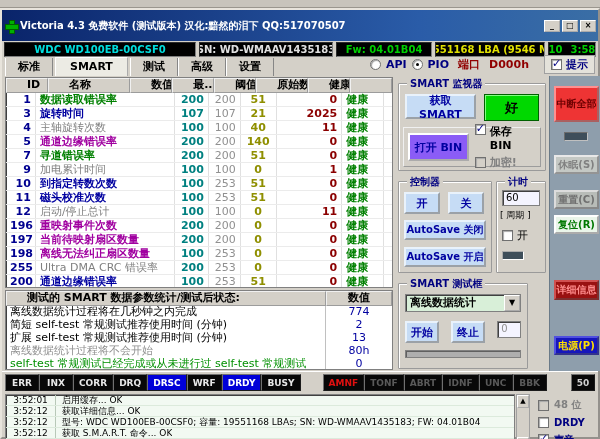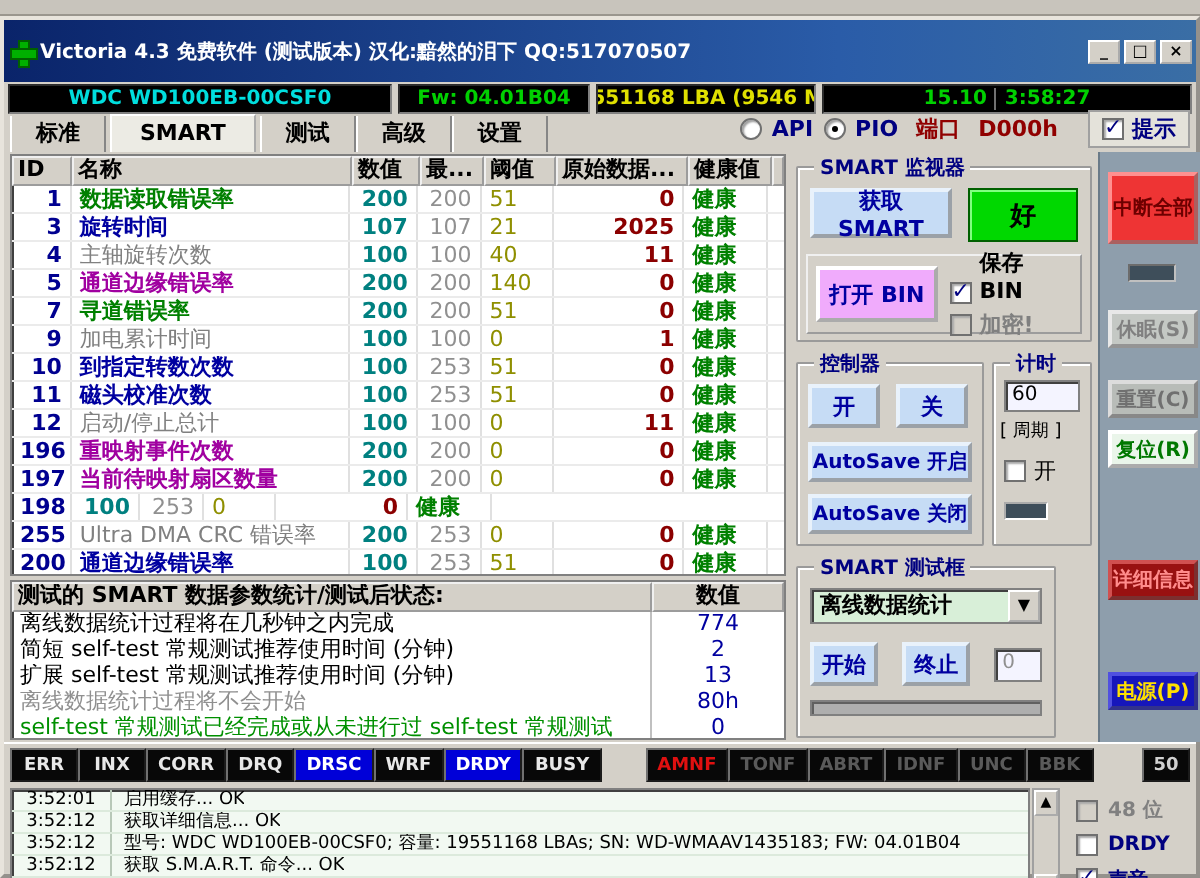--- a/index.html
+++ b/index.html
@@ -41,47 +41,47 @@
   .cb.checked:after{content:"✓";position:absolute;left:0px;top:-3px;font-size:11px;font-weight:bold;color:#000080}
   .cb.disabled{background:#d4d0c8}
   .cblabel{color:#000080;font-weight:bold}
   .cblabel.dim{color:#808080}
 
   
   .main{position:relative;flex:0 0 295px}
   .panel{position:absolute;background:#fff;border:1px solid #808080;box-shadow:inset 1px 1px 0 #404040}
   .table-panel{left:3px;top:1px;width:388px;height:211px;overflow:hidden}
   .hrow{display:flex;height:15px;background:#d4d0c8;font-weight:bold}
-  .hcell{border:1px outset #f0f0f0;padding:0 2px;line-height:12px;overflow:hidden;white-space:nowrap}
+  .hcell{border:1px outset #f0f0f0;padding:0 20px;line-height:12px;overflow:hidden;white-space:nowrap}
   .trow{display:flex;height:14px;line-height:13px;border-bottom:1px solid #ebebeb}
   .tcell{padding:0 4px;border-right:1px solid #e0e0e0;overflow:hidden;white-space:nowrap}
   .col-id{width:30px;text-align:right;color:#000090;font-weight:bold}
   .col-name{width:140px}
   .col-val{width:34px;text-align:right;color:#008080;font-weight:bold}
   .col-worst{width:32px;text-align:right;color:#909090}
-  .col-th{width:36px;text-align:left;color:#8f8f00;font-weight:normal}
+  .col-th{width:36px;text-align:center;color:#8f8f00;font-weight:bold}
   .col-raw{width:66px;text-align:right;color:#8b0000;font-weight:bold}
   .col-health{width:42px;color:#008000;font-weight:bold}
   .col-spare{flex:1;border-right:none}
   .n-green{color:#008000;font-weight:bold}
   .n-navy{color:#0000a0;font-weight:bold}
   .n-gray{color:#808080}
   .n-magenta{color:#a000a0;font-weight:bold}
 
   .stats-panel{left:3px;top:214px;width:388px;height:80px;overflow:hidden}
   .srow{display:flex;height:13px;line-height:12px}
   .stext{flex:1;padding:0 4px;border-right:1px solid #c0c0c0;overflow:hidden;white-space:nowrap}
   .sval{width:66px;text-align:center;color:#0000a0;font-weight:normal}
   .s-black{color:#000}.s-gray{color:#909090}.s-green{color:#009000}
 
   .right-panel{position:absolute;left:394px;top:0;width:152px;height:295px}
   .grp{position:absolute;border:1px solid #9a9a9a;box-shadow:inset 1px 1px 0 #fff;border-radius:1px}
   .grp>.legend{position:absolute;top:-7px;left:8px;background:#d4d0c8;padding:0 3px;color:#000080;font-weight:bold;font-size:10px;white-space:nowrap}
   .bluebtn{background:#c6dcf5;border:2px outset #e9f2fb;color:#0000a0;font-weight:bold;text-align:center;display:flex;align-items:center;justify-content:center;font-size:11px;cursor:default}
-  .whitebtn{background:#f0abfc;border:2px outset #fff;color:#0000a0;font-weight:bold;display:flex;align-items:center;justify-content:center}
+  .whitebtn{background:#8b5cf6;border:2px outset #fff;color:#0000a0;font-weight:bold;display:flex;align-items:center;justify-content:center}
   .status-ok{background:#00d800;border:1px solid #006000;box-shadow:inset 1px 1px 0 #80ff80;color:#000;font-weight:bold;display:flex;align-items:center;justify-content:center;font-size:13px}
   .inpanel{border:1px outset #f0f0f0;background:#d4d0c8}
   .field{background:#f4f4ff;border:1px solid #808080;box-shadow:inset 1px 1px 0 #404040;padding:0 3px;font-size:10px;line-height:14px}
   .ledbar{background:#3e4e5a;border:1px inset #fff}
   .pbar{background:#aeaeae;border:1px solid #808080;box-shadow:inset 1px 1px 0 #606060}
   .dd{display:flex;height:18px;border:1px solid #808080;box-shadow:inset 1px 1px 0 #404040;background:#d8efd8}
   .ddtext{flex:1;padding:1px 4px;font-weight:bold;line-height:14px;white-space:nowrap;overflow:hidden}
   .ddbtn{width:16px;background:#d4d0c8;border:1px outset #fff;text-align:center;font-size:8px;line-height:14px}
 
   .far-right{position:absolute;left:547px;top:0;width:53px;height:295px;background:#8e9eac;border-left:1px solid #6a7a88}
@@ -127,20 +127,21 @@
   <div class="titlebar">
     <span class="appicon"></span>
     <span class="titletext">Victoria 4.3 免费软件 (测试版本) 汉化:黯然的泪下 QQ:517070507</span>
     <span class="winbtn">_</span>
     <span class="winbtn">□</span>
     <span class="winbtn">×</span>
   </div>
 
   <div class="infobar">
     <div class="seg seg-model">WDC WD100EB-00CSF0</div>
+    <div class="seg seg-sn">SN: WD-WMAAV1435183</div>
     <div class="seg seg-fw">Fw: 04.01B04</div>
     <div class="seg seg-cap">19551168 LBA (9546 MB)</div>
     <div class="seg seg-time">
       <span>15.10</span>
       <span class="div"></span>
       <span>3:58:27</span>
     </div>
   </div>
 
   <div class="tabrow">
@@ -284,20 +285,21 @@
             <div class="tcell col-name n-magenta">当前待映射扇区数量</div>
             <div class="tcell col-val">200</div>
             <div class="tcell col-worst">200</div>
             <div class="tcell col-th">0</div>
             <div class="tcell col-raw">0</div>
             <div class="tcell col-health">健康</div>
             <div class="tcell col-spare"></div>
           </div>
           <div class="trow">
             <div class="tcell col-id">198</div>
+            <div class="tcell col-name n-magenta">离线无法纠正扇区数量</div>
             <div class="tcell col-val">100</div>
             <div class="tcell col-worst">253</div>
             <div class="tcell col-th">0</div>
             <div class="tcell col-raw">0</div>
             <div class="tcell col-health">健康</div>
             <div class="tcell col-spare"></div>
           </div>
           <div class="trow">
             <div class="tcell col-id">255</div>
             <div class="tcell col-name n-gray">Ultra DMA CRC 错误率</div>
@@ -354,60 +356,60 @@
 
       <div class="grp" style="left:2px;top:7px;width:148px;height:88px">
         <span class="legend">SMART 监视器</span>
         <div style="display:flex;gap:8px;margin:10px 6px 0">
           <div class="bluebtn" style="width:72px;height:25px">获取 SMART</div>
           <div class="status-ok" style="width:56px;height:27px">好</div>
         </div>
         <div class="inpanel" style="margin:6px 4px 0;height:40px;display:flex;align-items:center;gap:6px;padding:0 4px">
           <div class="whitebtn" style="width:62px;height:28px">打开 BIN</div>
           <div style="display:flex;flex-direction:column;gap:3px">
-            <span style="display:flex;align-items:flex-end;gap:4px">
+            <span style="display:flex;align-items:flex-start;gap:4px">
               <span class="cb checked"></span>
               <span style="font-weight:bold">保存 BIN</span>
             </span>
             <span style="display:flex;align-items:center;gap:4px">
               <span class="cb disabled"></span>
               <span class="cblabel dim">加密!</span>
             </span>
           </div>
         </div>
       </div>
 
       <div class="grp" style="left:2px;top:105px;width:94px;height:92px">
         <span class="legend">控制器</span>
         <div style="display:flex;gap:8px;margin:10px 5px 0">
           <div class="bluebtn" style="width:36px;height:22px">开</div>
           <div class="bluebtn" style="width:36px;height:22px">关</div>
         </div>
+        <div class="bluebtn" style="width:82px;height:20px;margin:6px 5px 0;font-size:10px">AutoSave 关闭</div>
         <div class="bluebtn" style="width:82px;height:20px;margin:7px 5px 0;font-size:10px">AutoSave 开启</div>
-        <div class="bluebtn" style="width:82px;height:20px;margin:6px 5px 0;font-size:10px">AutoSave 关闭</div>
       </div>
 
       <div class="grp" style="left:100px;top:105px;width:50px;height:92px">
         <span class="legend">计时</span>
         <div class="field" style="width:38px;height:16px;margin:8px 5px 0">60</div>
         <div style="font-size:9px;margin:3px 3px 0;white-space:nowrap">[ 周期 ]</div>
         <div style="display:flex;align-items:center;gap:4px;margin:6px 5px 0">
           <span class="cb"></span>
           <span>开</span>
         </div>
         <div class="ledbar" style="width:22px;height:9px;margin:8px 5px 0"></div>
       </div>
 
       <div class="grp" style="left:2px;top:207px;width:130px;height:86px">
         <span class="legend">SMART 测试框</span>
         <div class="dd" style="margin:10px 6px 0">
           <span class="ddtext">离线数据统计</span>
           <span class="ddbtn">▼</span>
         </div>
-        <div style="display:flex;gap:12px;margin:9px 6px 0;align-items:center">
+        <div style="display:flex;gap:12px;margin:9px 6px 0;align-items:flex-start">
           <div class="bluebtn" style="width:42px;height:22px">开始</div>
           <div class="bluebtn" style="width:42px;height:22px">终止</div>
           <div class="field" style="width:28px;height:17px;color:#909090">0</div>
         </div>
         <div class="pbar" style="height:8px;margin:7px 6px 0"></div>
       </div>
     </div>
 
     <div class="far-right">
       <div class="frbtn btn-abort">中断全部</div>

